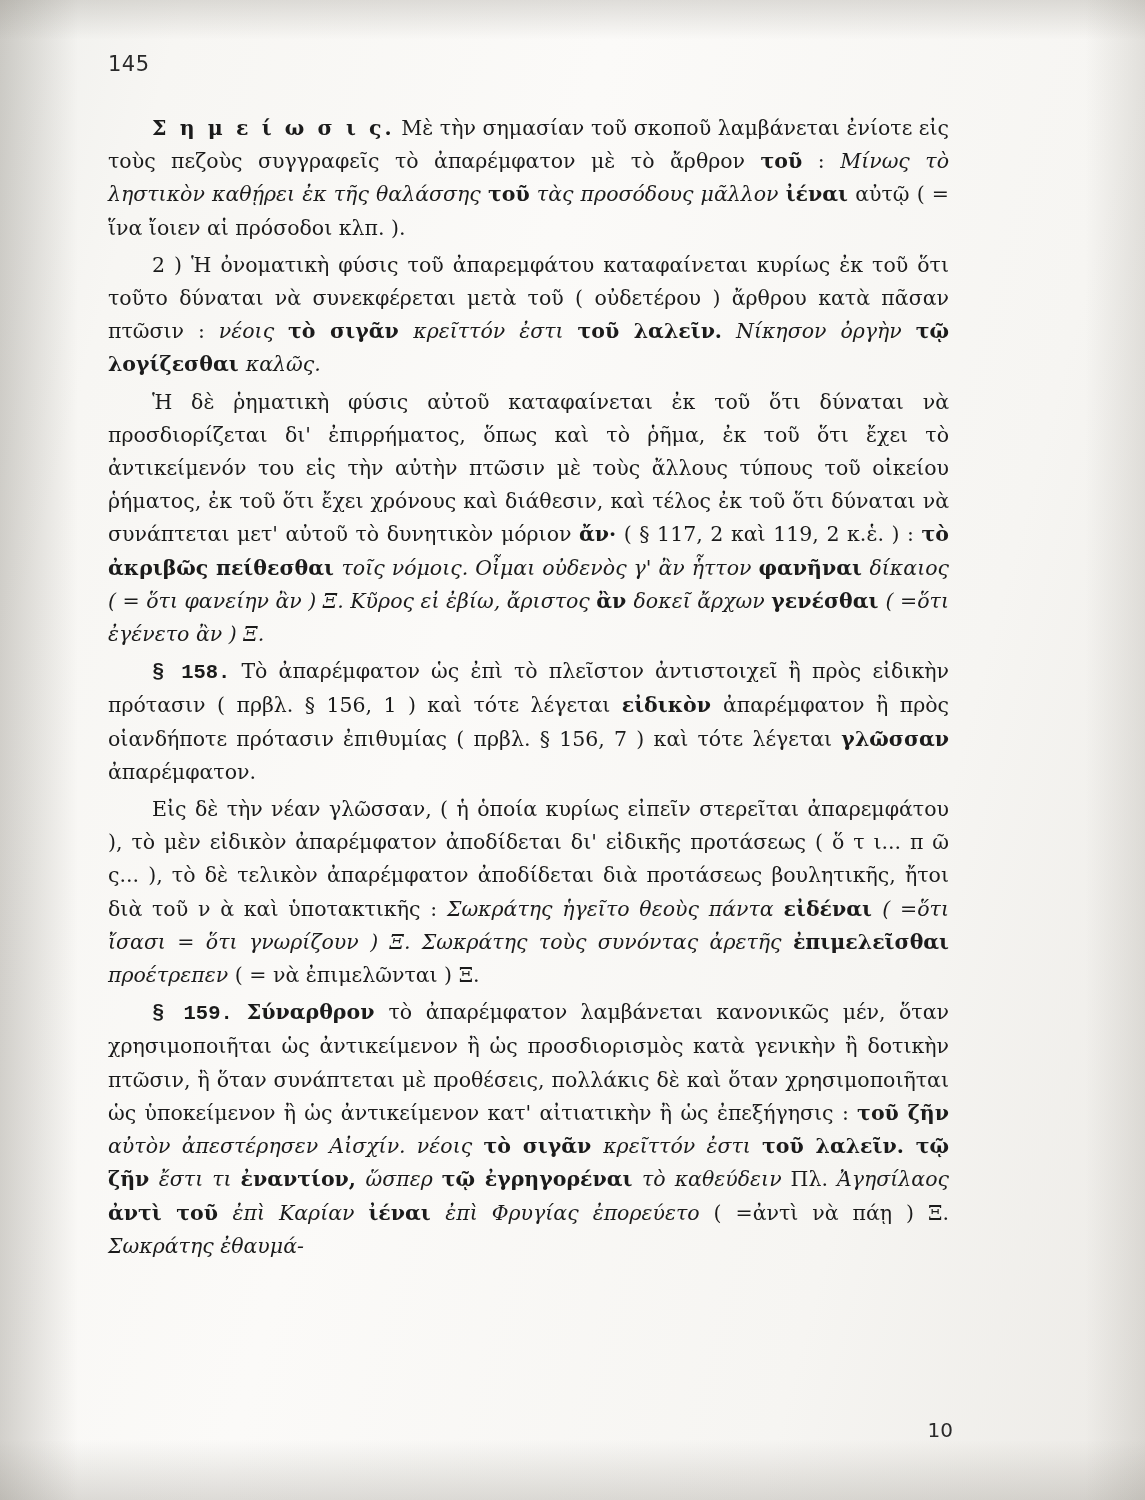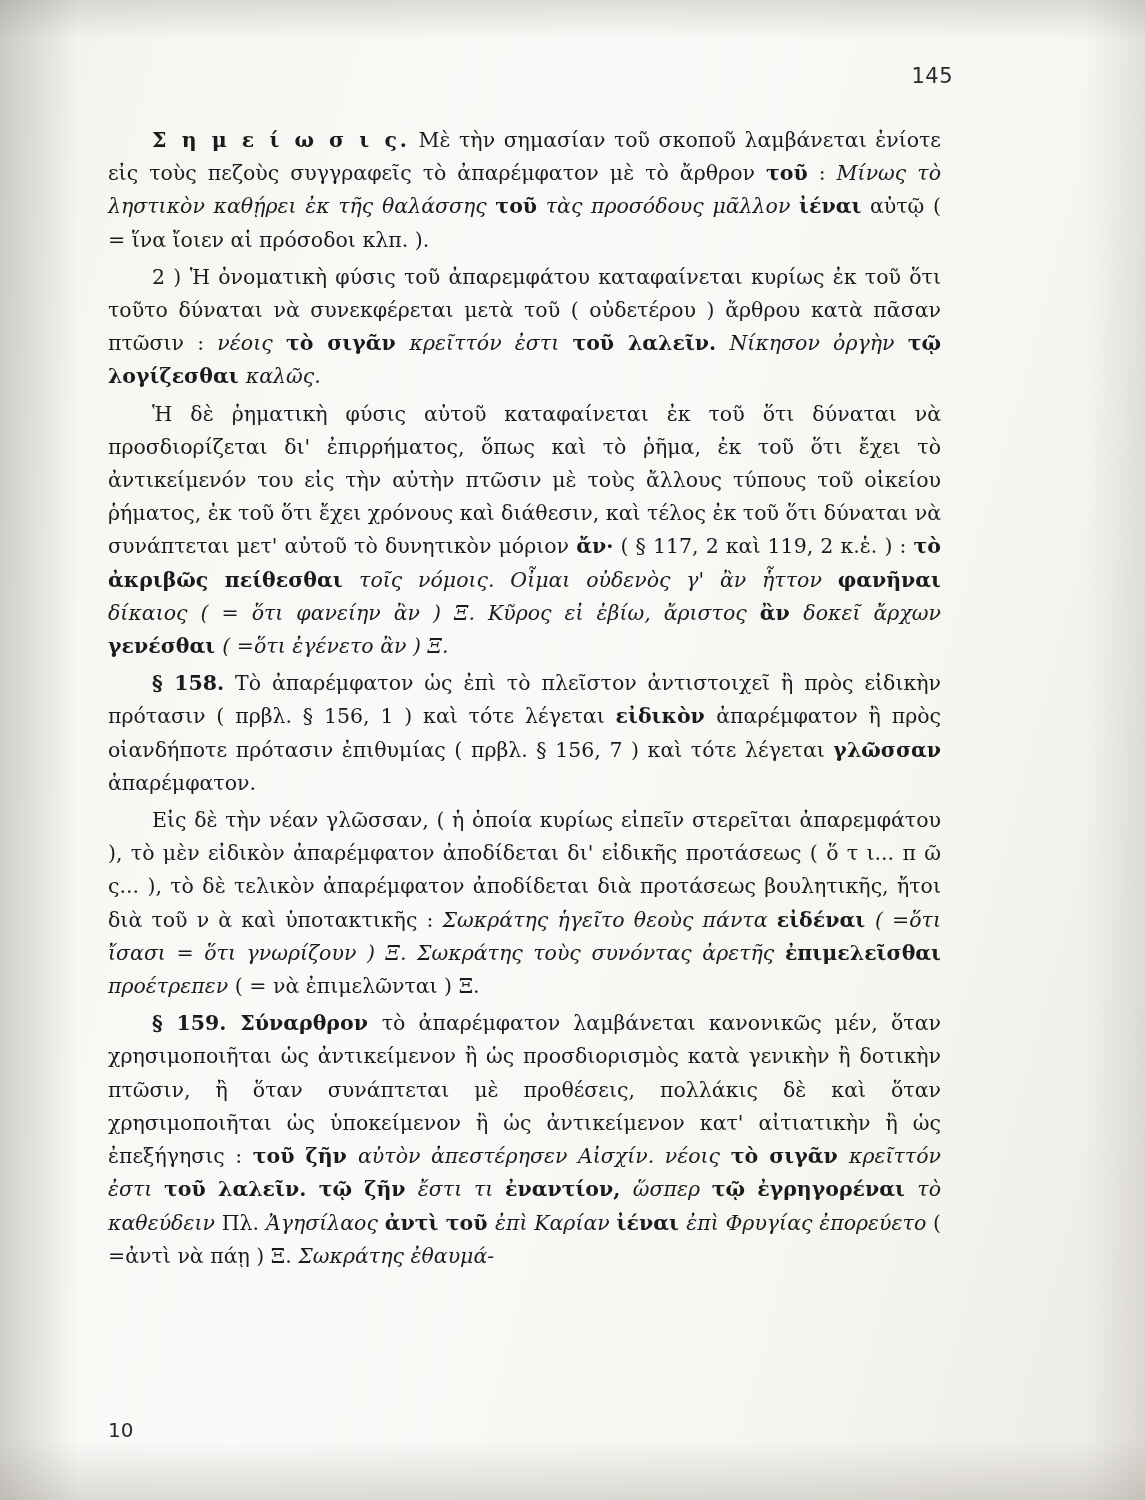--- a/index.html
+++ b/index.html
@@ -20,49 +20,48 @@
     inset: 0;
     background: linear-gradient(105deg, #efefec 0%, #f7f6f3 12%, #fbfaf8 40%, #f6f5f2 75%, #eceae6 100%);
   }
   .page-inner {
     position: absolute;
     left: 108px;
     top: 52px;
     width: 845px;
   }
   .folio {
-    text-align: right;
     font-size: 21px;
     font-family: "DejaVu Sans", sans-serif;
     color: #2a2a2a;
     letter-spacing: 0.5px;
     margin-bottom: 36px;
-    margin-top: 12px;
   }
   .body-text {
     font-size: 20.5px;
     line-height: 1.62;
     color: #1b1b1b;
     text-align: justify;
   }
   p {
-    margin: 0 12px 4px 0;
+    margin: 0 4px 4px 0;
   }
   p.indent {
     text-indent: 44px;
   }
   .b { font-weight: bold; }
   .i { font-style: italic; }
   .sp { letter-spacing: 3px; }
-  .sect { font-weight: bold; }
+  .sect { font-weight: bold; font-family: Liberation Mono, monospace; }
   .footer-num {
     position: absolute;
     right: 0;
     top: 1366px;
     width: 845px;
+    text-align: right;
     font-family: "DejaVu Sans", sans-serif;
     font-size: 20px;
     color: #2a2a2a;
   }
   
   .edge-left {
     position: absolute;
     left: 0; top: 0; bottom: 0; width: 78px;
     background: linear-gradient(to right, rgba(120,115,105,0.30), rgba(255,255,255,0));
     pointer-events: none;

